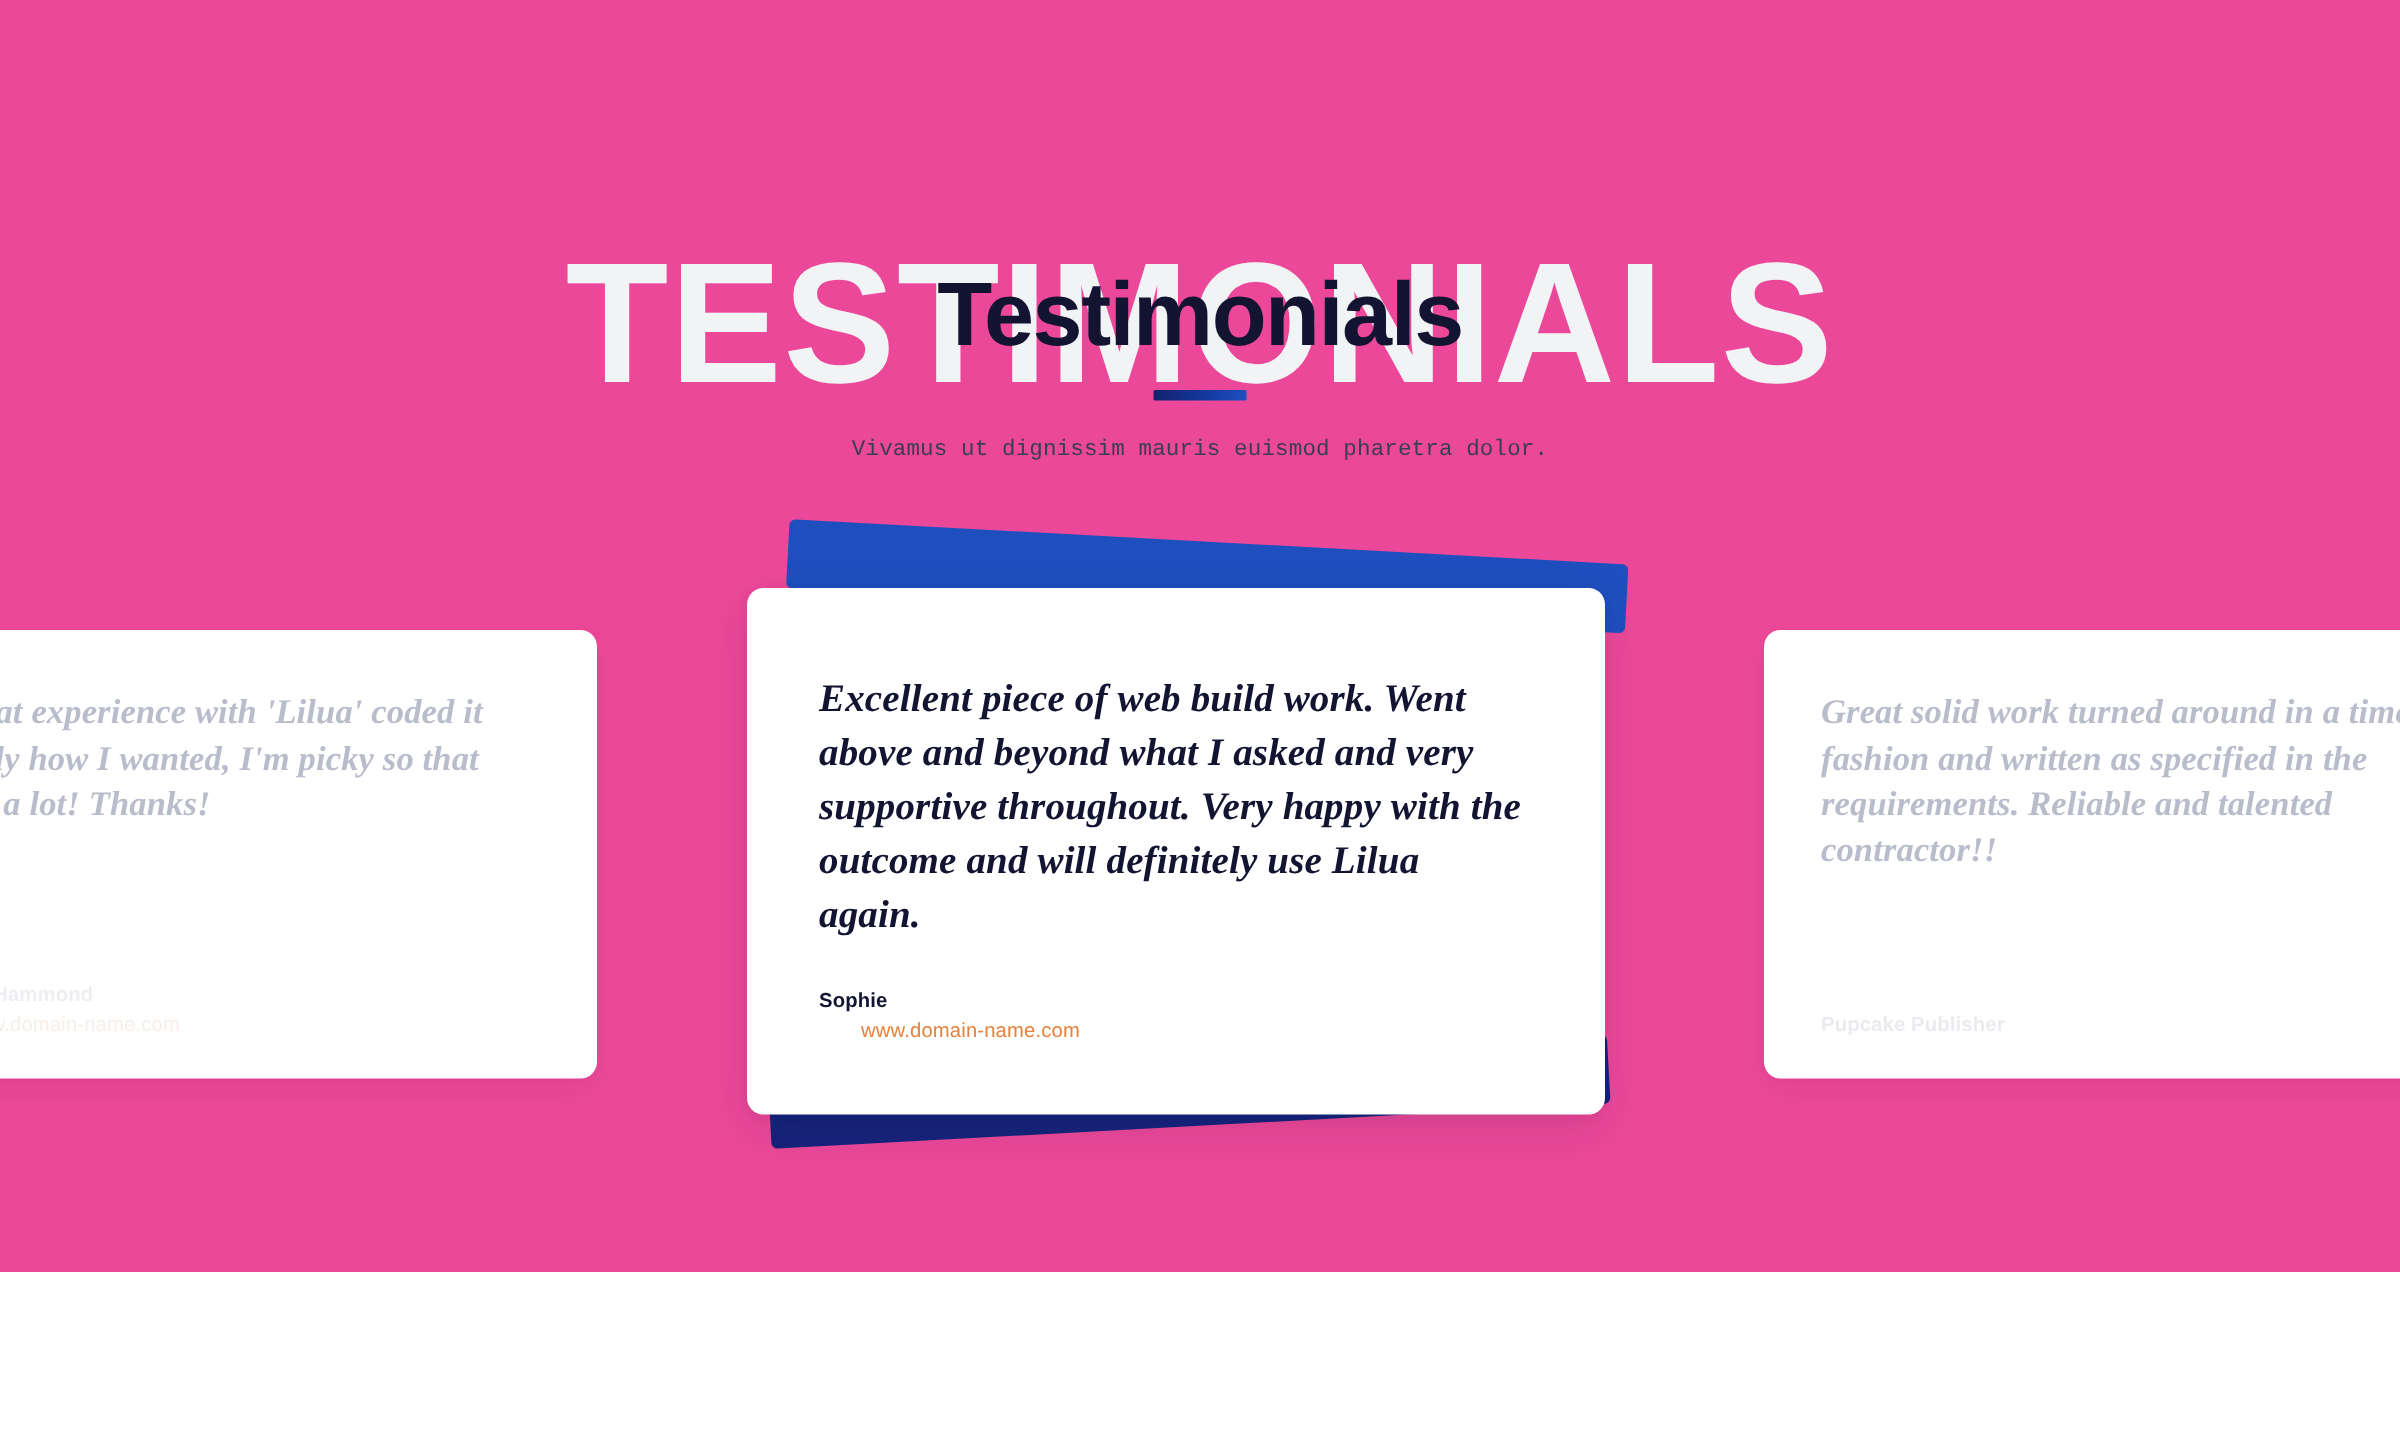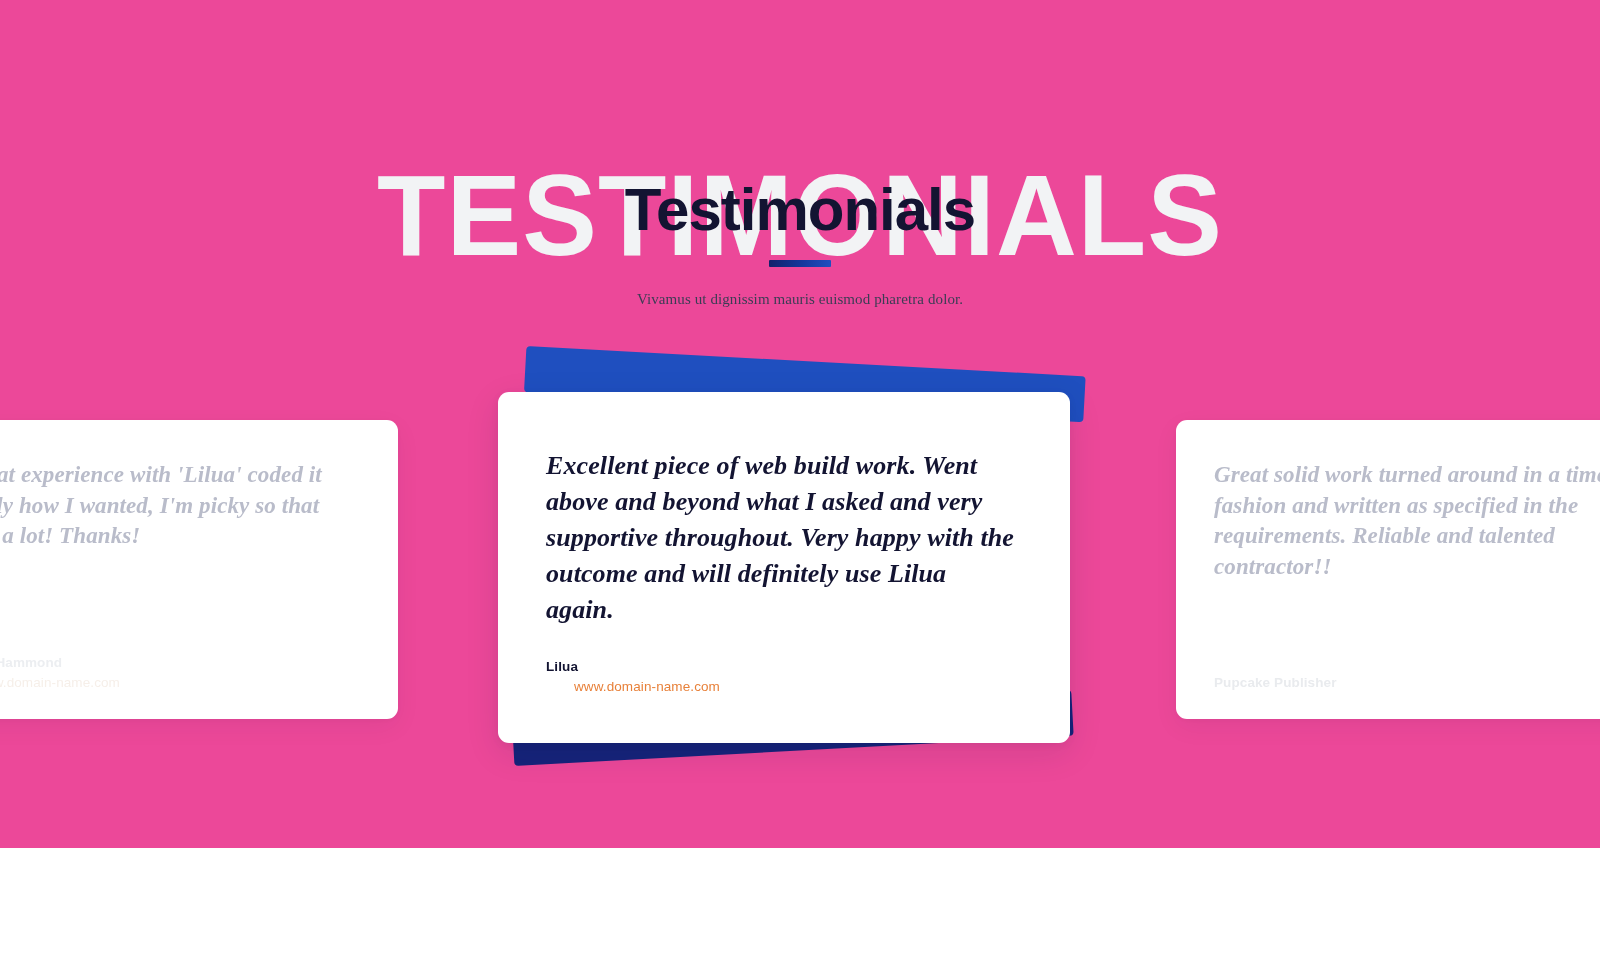--- a/index.html
+++ b/index.html
@@ -51,21 +51,21 @@
   .title-rule {
     position:relative;
     margin:20px auto 0 auto;
     width:62px; height:7px;
     border-radius:1px;
     background:linear-gradient(90deg,#13216b 0%, #14389e 55%, #1f4fc0 100%);
   }
   .section-sub {
     position:relative;
     margin-top:22px;
-    font-family:Liberation Serif, serif;
+    font-family:Liberation Mono, monospace;
     font-size:15px;
     line-height:1.4;
     color:#3b3d54;
     letter-spacing:0.1px;
     text-align:center;
   }
 
   
   .carousel {
     position:absolute;
@@ -188,19 +188,19 @@
     <div class="card card-side card-right">
       <p class="quote">Great solid work turned around in a timely fashion and written as specified in the requirements. Reliable and talented contractor!!</p>
       <div class="attrib">
         <div class="attrib-name">Pupcake Publisher</div>
       </div>
     </div>
 
     <div class="card card-center">
       <p class="quote">Excellent piece of web build work. Went above and beyond what I asked and very supportive throughout. Very happy with the outcome and will definitely use Lilua again.</p>
       <div class="attrib">
-        <div class="attrib-name">Lilua</div>
+        <div class="attrib-name">Sophie</div>
         <div class="attrib-url">www.domain-name.com</div>
       </div>
     </div>
 
   </div>
 </div>
 
 </body></html>

